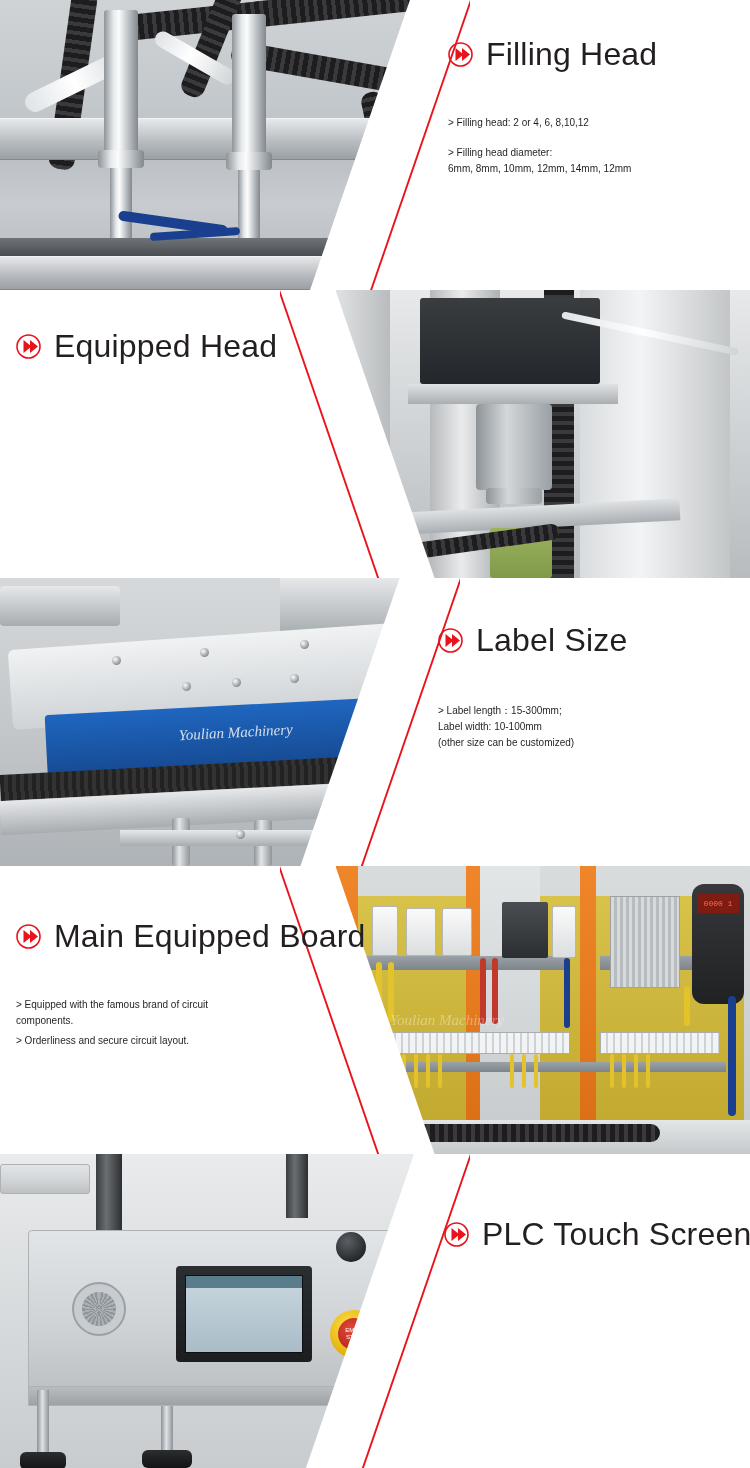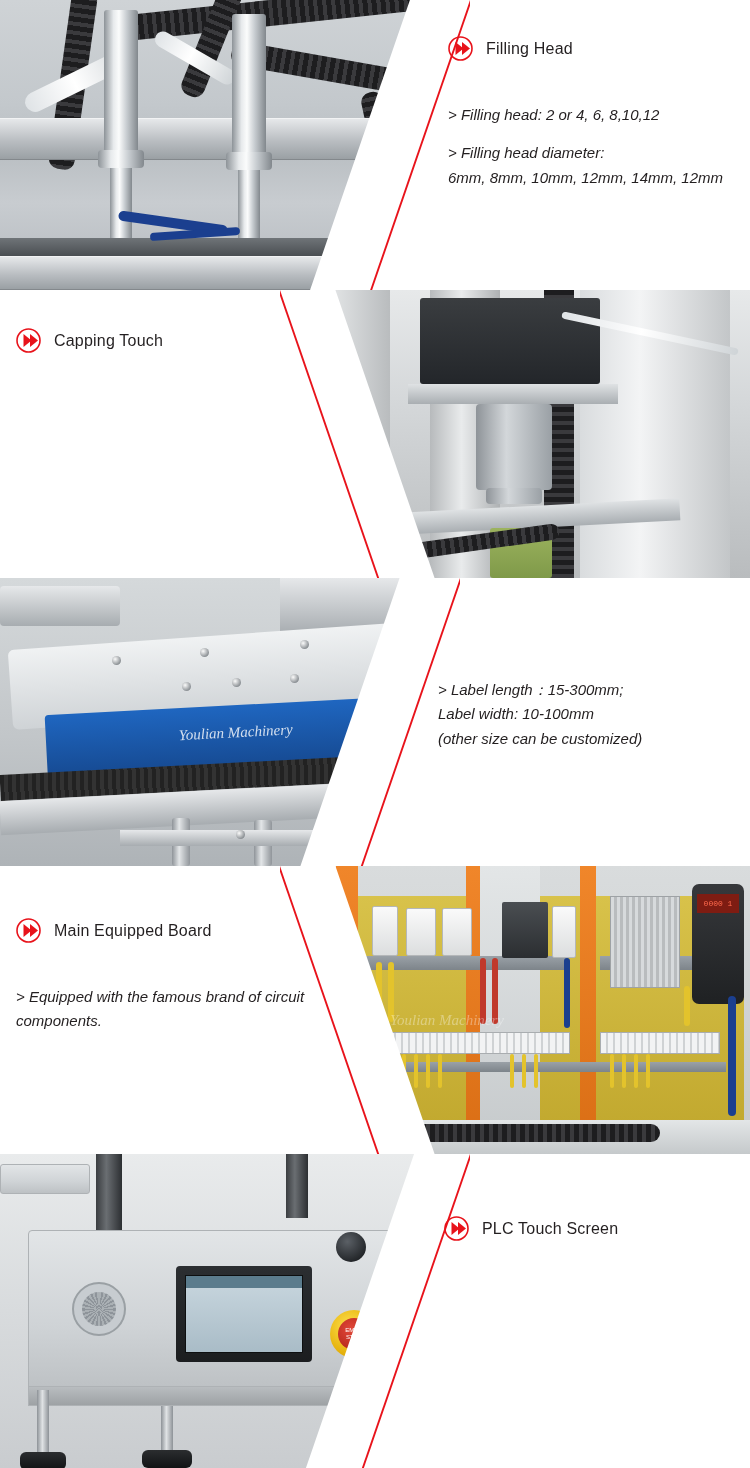--- a/index.html
+++ b/index.html
@@ -54,35 +54,34 @@
   }
   .bullet-icon {
     width: 25px;
     height: 25px;
     flex: 0 0 25px;
     position: relative;
     display: inline-block;
   }
   .bullet-icon svg { display: block; }
   .head-title {
-    font-size: 16px;
+    font-size: 32px;
     color: #231f20;
     letter-spacing: 0.2px;
     white-space: nowrap;
   }
   .lines {
     margin-top: 16px;
   }
   .line {
-    font-size: 15px;
+    font-size: 10px;
     color: #231f20;
     line-height: 1.62;
     margin-bottom: 14px;
     white-space: pre-line;
-    font-style: italic;
   }
   .line.tight { margin-bottom: 4px; }
 
   
   .s1bg {
     position: absolute; inset: 0;
     background:
       linear-gradient(180deg,#cfd3d6 0%,#c3c8cc 36%,#b9bec2 52%,#c8ccd0 70%,#b3b8bd 100%);
   }
   .s1rail {
@@ -145,21 +144,21 @@
 
   
   .s4bg { position:absolute; inset:0; background:linear-gradient(180deg,#d9dcdd,#c6c9cb); }
   .s4yellow { position:absolute; background:linear-gradient(180deg,#d8c24a,#c2a92f); }
   .s4orange { position:absolute; background:linear-gradient(180deg,#f0862a,#d96d14); }
   .s4gray { position:absolute; background:linear-gradient(180deg,#e3e6e7,#c5c9cb); }
   .s4rail { position:absolute; background:linear-gradient(180deg,#9aa1a7,#7d848a); }
   .s4mod { position:absolute; background:linear-gradient(180deg,#fafafa,#dcdedf); border:1px solid #b4b7b9; border-radius:2px; }
   .s4modDark { position:absolute; background:linear-gradient(180deg,#4a4e52,#2b2e31); border-radius:2px; }
   .s4psu { position:absolute; background:repeating-linear-gradient(90deg,#d7dadc 0 3px,#b9bcbe 3px 6px); border:1px solid #9ea2a5; }
-  .s4vfd { position:absolute; background:linear-gradient(180deg,#36383b,#1f2123); border-radius:7px; }
+  .s4vfd { position:absolute; background:linear-gradient(180deg,#36383b,#1f2123); border-radius:12px; }
   .s4vfd .disp { position:absolute; left:10%; top:8%; width:80%; height:16%;
     background:#7e1c12; color:#ff6a4d; font-size:8px; font-family:"Liberation Mono",monospace;
     display:flex; align-items:center; justify-content:center; }
   .s4term { position:absolute; background:repeating-linear-gradient(90deg,#f2f3f4 0 5px,#cfd2d4 5px 7px); border:1px solid #a9adb0; }
   .wireY { position:absolute; background:#e3c32c; border-radius:4px; }
   .wireR { position:absolute; background:#c0392b; border-radius:4px; }
   .wireB { position:absolute; background:#1b3f8f; border-radius:4px; }
   .wmark {
     position:absolute; color:rgba(255,255,255,.35); font-size:15px; font-style:italic;
     font-family:"Liberation Serif", serif; white-space:nowrap;
@@ -281,21 +280,21 @@
 
     <div class="txt" style="left:16px; width:380px; padding-top:38px;">
       <div class="headrow">
         <span class="bullet-icon">
           <svg width="25" height="25" viewBox="0 0 25 25">
             <circle cx="12.5" cy="12.5" r="11.5" fill="none" stroke="#e8131b" stroke-width="1.6"></circle>
             <path d="M7.5 6 L15.5 12.5 L7.5 19 Z" fill="#e8131b"></path>
             <path d="M14 6 L22 12.5 L14 19 Z" fill="#e8131b"></path>
           </svg>
         </span>
-        <span class="head-title">Capping Touch</span>
+        <span class="head-title">Equipped Head</span>
       </div>
       <div class="lines" style="margin-top:40px;">
       </div>
     </div>
   </div>
 
   <div class="section" style="height:288px;">
     <div class="photo photo-left" style="width:460px;">
       <div class="s3bg"></div>
 
@@ -322,21 +321,31 @@
       <div class="s3post" style="left:254px; top:242px; width:18px; height:46px;"></div>
       <div class="s3bar" style="left:120px; top:252px; width:240px; height:16px;"></div>
       <div class="screw" style="left:236px; top:252px;"></div>
 
       <div class="wedge" style="right:-70px; width:180px; transform: skewX(-19deg);"></div>
       <div style="position:absolute; right:-2px; top:0; bottom:0; width:2px; background:#e8131b;
                   transform: skewX(-19deg); transform-origin: top;"></div>
     </div>
 
     <div class="txt" style="left:438px; right:8px; padding-top:44px;">
-      <div class="lines" style="margin-top:56px;">
+      <div class="headrow">
+        <span class="bullet-icon">
+          <svg width="25" height="25" viewBox="0 0 25 25">
+            <circle cx="12.5" cy="12.5" r="11.5" fill="none" stroke="#e8131b" stroke-width="1.6"></circle>
+            <path d="M7.5 6 L15.5 12.5 L7.5 19 Z" fill="#e8131b"></path>
+            <path d="M14 6 L22 12.5 L14 19 Z" fill="#e8131b"></path>
+          </svg>
+        </span>
+        <span class="head-title">Label Size</span>
+      </div>
+      <div class="lines" style="margin-top:44px;">
         <div class="line">&gt; Label  length：15-300mm;
    Label width: 10-100mm
   (other size can be customized)</div>
       </div>
     </div>
   </div>
 
   <div class="section" style="height:288px;">
     <div class="photo photo-right" style="width:470px;">
       <div class="s4bg"></div>
@@ -407,20 +416,21 @@
             <circle cx="12.5" cy="12.5" r="11.5" fill="none" stroke="#e8131b" stroke-width="1.6"></circle>
             <path d="M7.5 6 L15.5 12.5 L7.5 19 Z" fill="#e8131b"></path>
             <path d="M14 6 L22 12.5 L14 19 Z" fill="#e8131b"></path>
           </svg>
         </span>
         <span class="head-title">Main Equipped Board</span>
       </div>
       <div class="lines" style="margin-top:42px;">
         <div class="line tight">&gt; Equipped with the famous brand of circuit
    components.</div>
+        <div class="line">&gt; Orderliness and secure circuit layout.</div>
       </div>
     </div>
   </div>
 
   <div class="section" style="height:314px;">
     <div class="photo photo-left" style="width:470px;">
       <div class="s5bg"></div>
 
       <div class="s5post" style="left:96px; top:0; width:26px; height:120px;"></div>
       <div class="s5post" style="left:286px; top:0; width:22px; height:64px;"></div>

